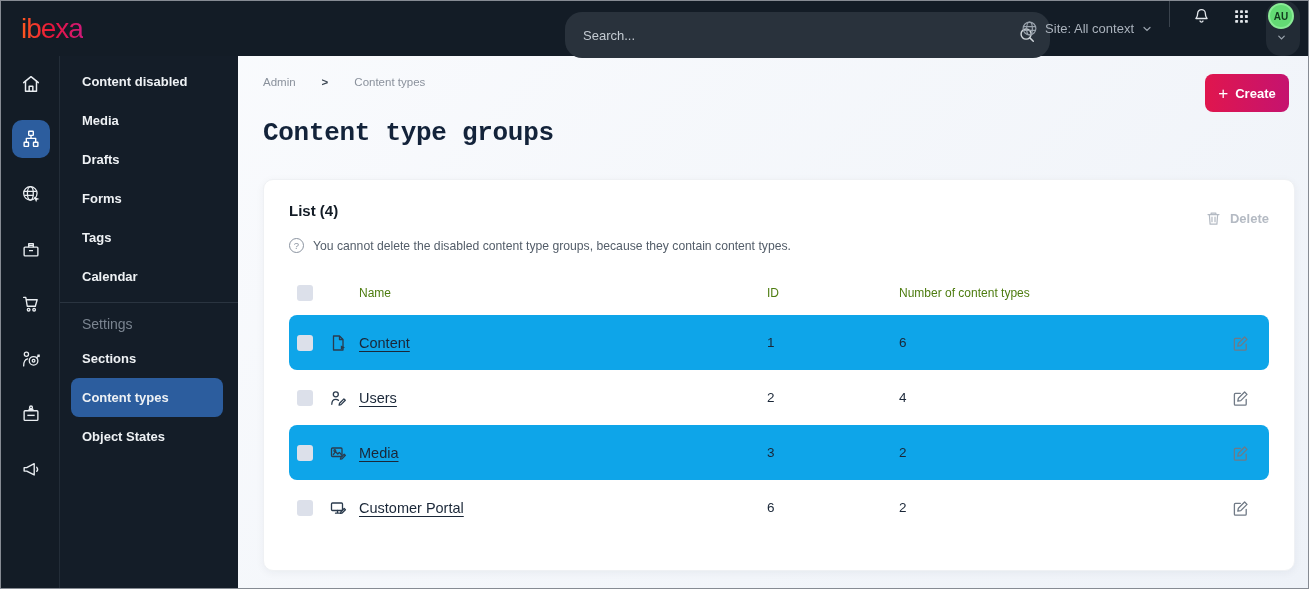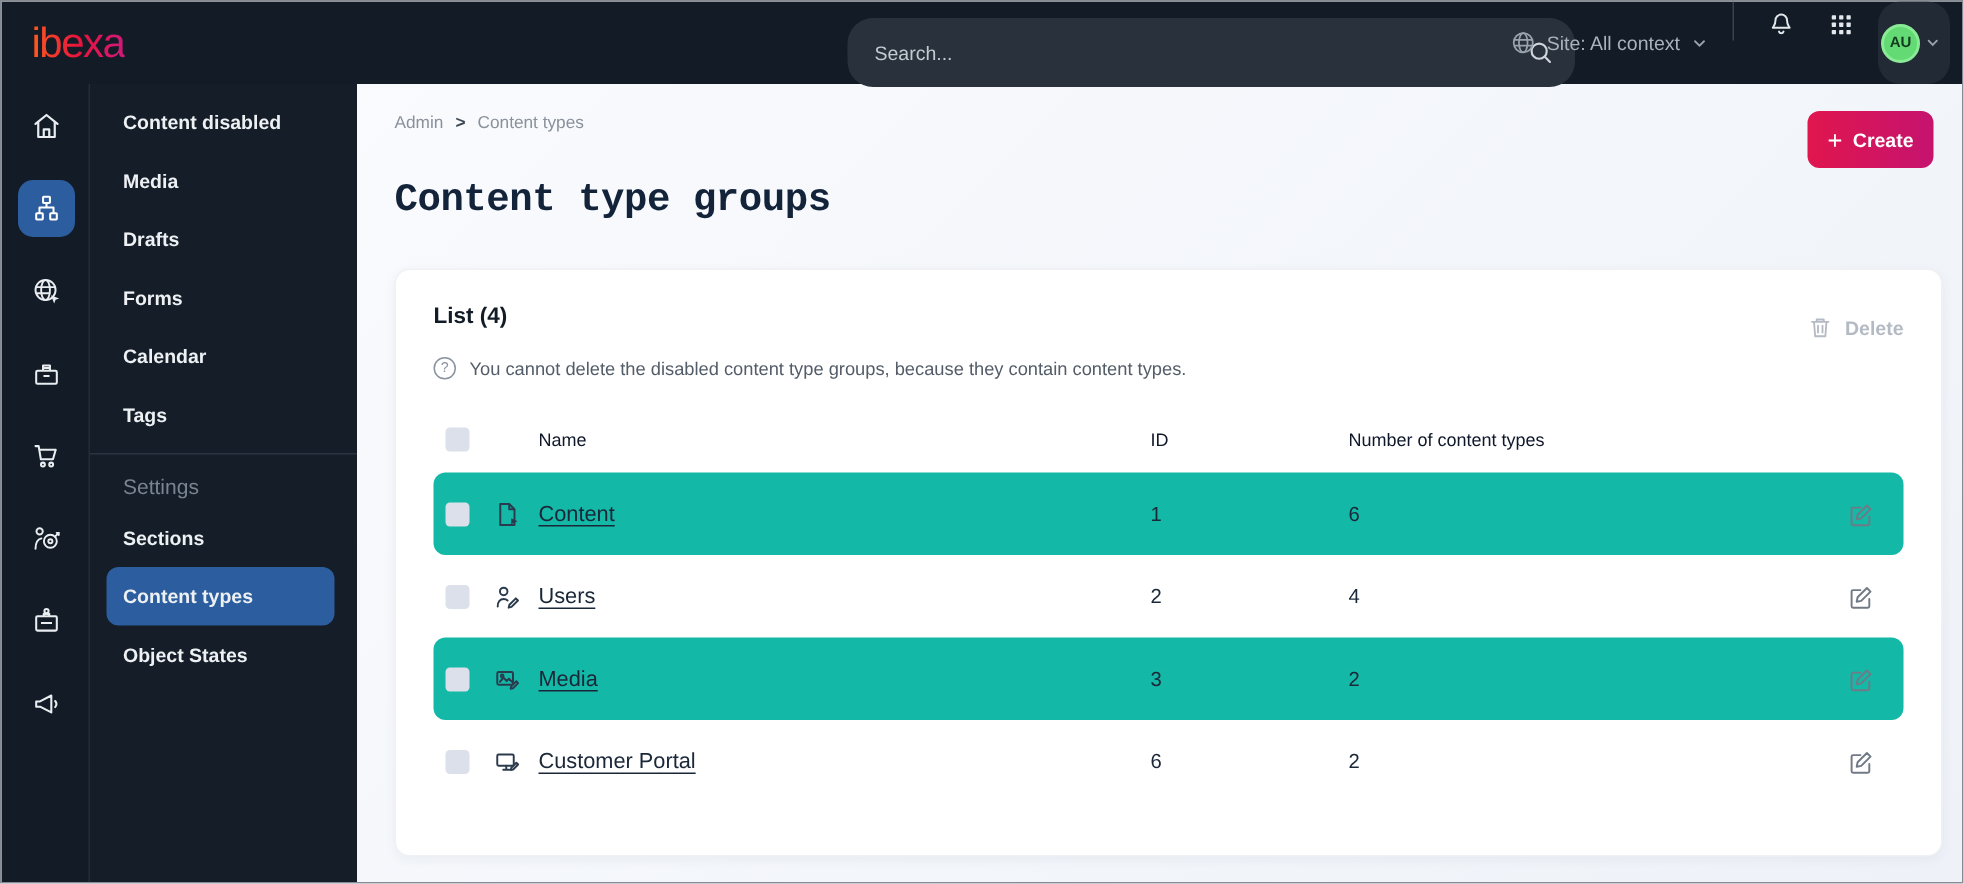--- a/index.html
+++ b/index.html
@@ -17,61 +17,61 @@
     background:linear-gradient(90deg,#ff5a1f 0%,#e8143c 50%,#cf1a7a 100%);
     -webkit-background-clip:text; background-clip:text; color:transparent;
   }
   .search-wrap { position:absolute; left:564px; top:11px; width:485px; height:46px; background:#29323c; border-radius:17px; display:flex; align-items:center; padding:0 14px 0 18px; }
   .search-wrap input { flex:1; background:transparent; border:none; outline:none; color:#e6eaee; font-size:13px; font-family:inherit; }
   .search-wrap input::placeholder { color:#c3cad1; }
   .tb-right { position:absolute; right:8px; top:0; height:55px; display:flex; gap:10px; }
   .site-selector { display:flex; align-items:center; gap:7px; color:#aab2bc; font-size:13px; cursor:pointer; }
   .tb-divider { width:1px; height:26px; background:#3a434d; margin:0 6px; }
   .tb-iconbtn { display:flex; align-items:center; justify-content:center; width:30px; height:30px; cursor:pointer; }
-  .avatar-pill { display:flex; align-items:center; gap:3px; background:#222b35; border-radius:15px; padding:2px 6px 2px 2px; cursor:pointer; }
+  .avatar-pill { display:flex; align-items:center; gap:3px; background:#222b35; border-radius:15px; padding:2px 6px 2px 2px; cursor:pointer;flex-direction:column; }
   .avatar-circle { width:26px; height:26px; border-radius:50%; background:#63da74; border:2px solid #8aeb96; color:#123a1e; font-size:10px; font-weight:700; display:flex; align-items:center; justify-content:center; }
 
   
   .rail { position:absolute; top:55px; left:0; bottom:0; width:59px; background:#131c26; border-right:1px solid #232d38; z-index:4; }
   .rail-item { width:59px; height:55px; display:flex; align-items:center; justify-content:center; cursor:pointer; }
   .rail-item .sq { width:38px; height:38px; border-radius:10px; display:flex; align-items:center; justify-content:center; }
   .rail-item.active .sq { background:#2c5d9e; }
 
   
   .sidebar { position:absolute; top:55px; left:59px; bottom:0; width:178px; background:#141d28; z-index:4; padding-top:6px; }
   .side-item { height:39px; display:flex; align-items:center; padding-left:22px; color:#eef1f4; font-size:13px; font-weight:600; cursor:pointer; }
   .side-divider { height:1px; background:#2a3440; margin:6px 0; }
   .side-label { height:30px; display:flex; align-items:center; padding-left:22px; color:#7a8490; font-size:14px;text-align:right; }
   .side-item.active { margin:0 15px 0 11px; padding-left:11px; width:152px; background:#2c5d9e; border-radius:8px; }
 
   
   .main { position:absolute; top:55px; left:237px; right:0; bottom:0; }
-  .breadcrumb { position:absolute; left:25px; top:20px; font-size:11.5px; color:#8a919c; display:flex; gap:8px; align-items:center; }
+  .breadcrumb { position:absolute; left:25px; top:20px; font-size:11.5px; color:#8a919c; display:flex; gap:26px; align-items:center; }
   .breadcrumb .sep { color:#3d4854; font-weight:700; }
   .breadcrumb a { color:#8a919c; text-decoration:none; cursor:pointer; }
   .create-btn {
     position:absolute; right:19px; top:18px; width:84px; height:38px; border:none; border-radius:8px;
     background:linear-gradient(90deg,#e0164e 0%,#c5136f 100%); color:#fff; font-size:13px; font-weight:700;
     display:flex; align-items:center; justify-content:center; gap:7px; cursor:pointer; font-family:inherit;
   }
   .create-btn .plus { font-size:17px; font-weight:400; line-height:1; }
   .page-title { position:absolute; left:25px; top:62px; font-size:26px; font-weight:800; color:#13233a; letter-spacing:-0.3px;font-family:Liberation Mono, monospace; }
 
   
   .card { position:absolute; left:25px; top:123px; width:1032px; height:392px; background:#fff; border-radius:10px; border:1px solid #eff1f4; box-shadow:0 2px 8px rgba(20,30,50,0.05); padding:22px 25px; }
   .card-head { display:flex; align-items:flex-start; justify-content:space-between; }
   .list-title { font-size:15px; font-weight:700; color:#131c26; }
   .delete-btn { display:flex; align-items:center; gap:8px; color:#b4bac3; font-size:13px; font-weight:600; background:none; border:none; cursor:pointer; font-family:inherit; margin-top:8px; }
   .info-line { display:flex; align-items:center; gap:9px; margin-top:11px; color:#535d69; font-size:12.2px; }
   .q-circle { width:15px; height:15px; border:1.2px solid #8a93a0; color:#8a93a0; border-radius:50%; font-size:9.5px; display:flex; align-items:center; justify-content:center; flex-shrink:0; }
 
   .grid-row { display:grid; grid-template-columns:40px 30px 408px 132px 332px 40px; align-items:center; }
-  .thead { height:44px; margin-top:18px; color:#0f172a; font-size:12px; }
+  .thead { height:44px; margin-top:18px; color:#4d7c0f; font-size:12px; }
   .trow { height:55px; border-radius:8px; color:#1a2738; font-size:13.5px; }
-  .trow.alt { background:#14b8a6; }
+  .trow.alt { background:#0ea5e9; }
   .cb { width:16px; height:16px; border-radius:3px; background:#dce0ea; margin-left:8px; cursor:pointer; }
   .row-icon { display:flex; align-items:center; }
   .name-link { color:#1a2738; font-size:14.5px; font-weight:500; text-decoration:underline; text-underline-offset:3px; cursor:pointer; }
   .edit-btn { background:none; border:none; cursor:pointer; display:flex; align-items:center; padding:0; }
   svg { display:block; }
 </style>
 </head>
 <body>
 
 <div class="screen">
@@ -225,24 +225,24 @@
     <div class="side-item">
         <span>Media</span>
       </div>
     <div class="side-item">
         <span>Drafts</span>
       </div>
     <div class="side-item">
         <span>Forms</span>
       </div>
     <div class="side-item">
+        <span>Tags</span>
+      </div>
+    <div class="side-item">
         <span>Calendar</span>
-      </div>
-    <div class="side-item">
-        <span>Tags</span>
       </div>
     <div class="side-divider"></div>
     <div class="side-label">Settings</div>
     <div class="side-item">
         <span>Sections</span>
       </div>
     <div class="side-item active">
         <span>Content types</span>
       </div>
     <div class="side-item">

